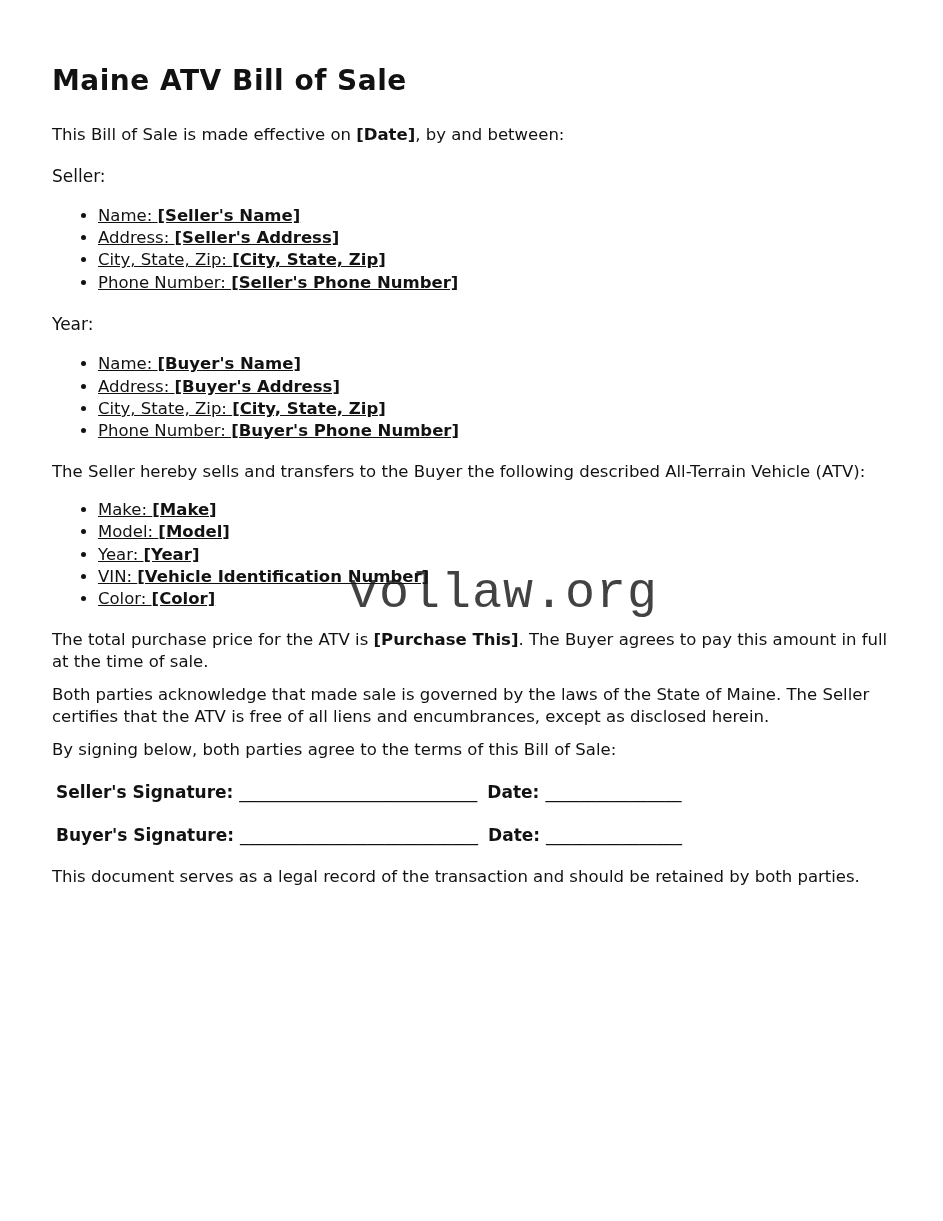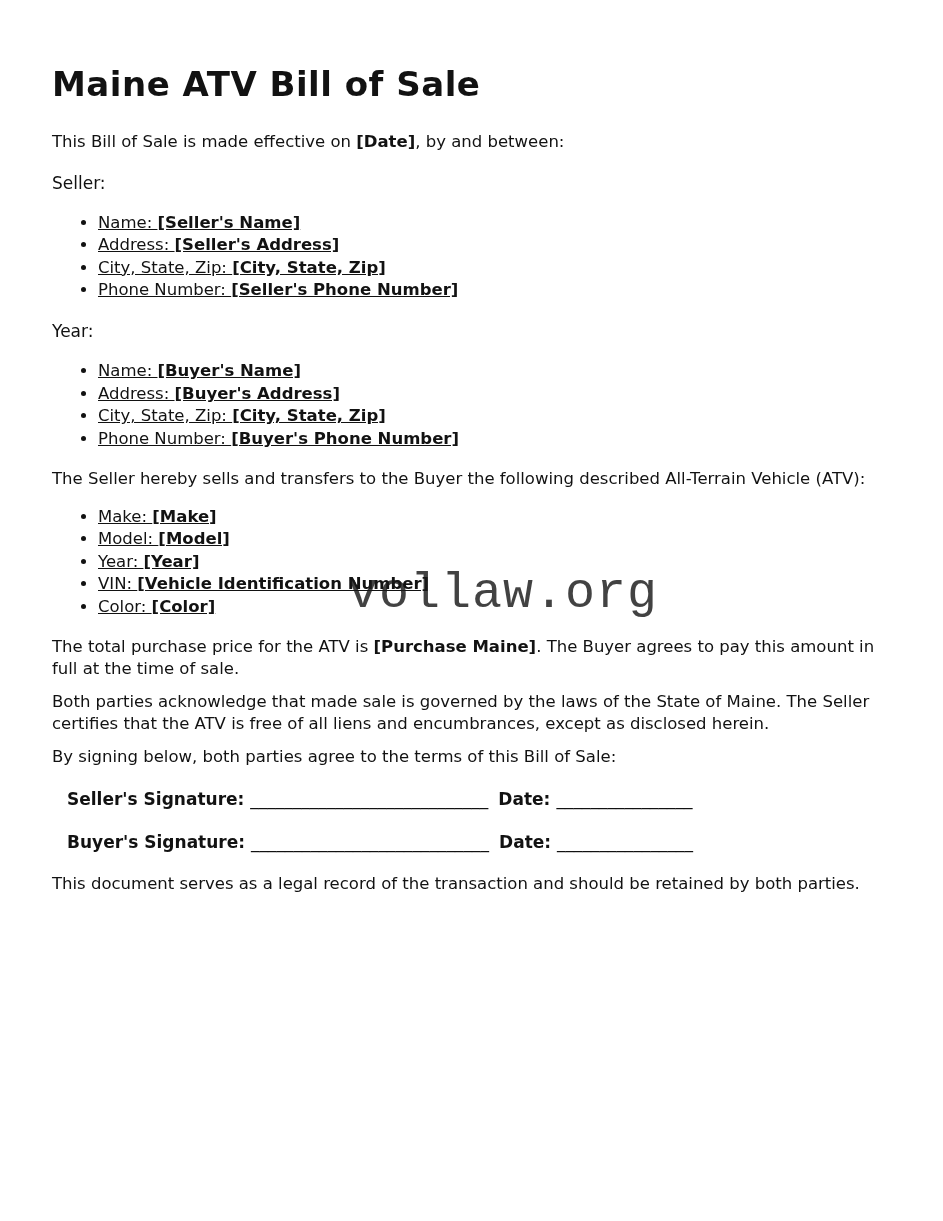--- a/index.html
+++ b/index.html
@@ -13,21 +13,21 @@
     position: relative;
     overflow: hidden;
     font-family: "DejaVu Sans", sans-serif;
     color: #121212;
   }
   .page {
     padding: 52px 52px 0 52px;
     position: relative;
   }
   h1.doc-title {
-    font-size: 34px;
+    font-size: 28px;
     line-height: 1.2;
     margin: 12px 0 26px 0;
     font-weight: bold;
     letter-spacing: 0.5px;
   }
   p.body-text {
     font-size: 16.5px;
     line-height: 22px;
     margin: 11px 0;
     max-width: 840px;
@@ -45,21 +45,21 @@
     text-decoration: underline;
   }
   ul.detail-list li {
     font-size: 16.5px;
     line-height: 22.4px;
   }
   strong { font-weight: bold; }
   p.sig-row {
     font-size: 17px;
     line-height: 24px;
-    margin: 19px 15px;
+    margin: 19px 4px;
     white-space: nowrap;
   }
   p.sig-row .sig-label { font-weight: bold; }
   p.sig-row .sig-line { margin-left: 6px; margin-right: 10px; letter-spacing: 0; }
   p.sig-row .date-label { font-weight: bold; }
   p.sig-row .date-line { margin-left: 6px; }
   .watermark {
     position: absolute;
     left: 348px;
     top: 569px;
@@ -102,21 +102,21 @@
   <p class="body-text">The Seller hereby sells and transfers to the Buyer the following described All-Terrain Vehicle (ATV):</p>
 
   <ul class="detail-list">
     <li><span>Make: </span><strong>[Make]</strong></li>
     <li><span>Model: </span><strong>[Model]</strong></li>
     <li><span>Year: </span><strong>[Year]</strong></li>
     <li><span>VIN: </span><strong>[Vehicle Identification Number]</strong></li>
     <li><span>Color: </span><strong>[Color]</strong></li>
   </ul>
 
-  <p class="body-text"><span>The total purchase price for the ATV is </span><strong>[Purchase Maine]</strong><span>. The Buyer agrees to pay this amount in full at the time of sale.</span></p>
+  <p class="body-text"><span>The total purchase price for the ATV is </span><strong>[Purchase This]</strong><span>. The Buyer agrees to pay this amount in full at the time of sale.</span></p>
 
   <p class="body-text">Both parties acknowledge that made sale is governed by the laws of the State of Maine. The Seller certifies that the ATV is free of all liens and encumbrances, except as disclosed herein.</p>
 
   <p class="body-text">By signing below, both parties agree to the terms of this Bill of Sale:</p>
 
   <p class="sig-row"><span class="sig-label">Seller's Signature:</span><span class="sig-line">____________________________</span><span class="date-label">Date:</span><span class="date-line">________________</span></p>
 
   <p class="sig-row"><span class="sig-label">Buyer's Signature:</span><span class="sig-line">____________________________</span><span class="date-label">Date:</span><span class="date-line">________________</span></p>
 
   <p class="body-text">This document serves as a legal record of the transaction and should be retained by both parties.</p>

